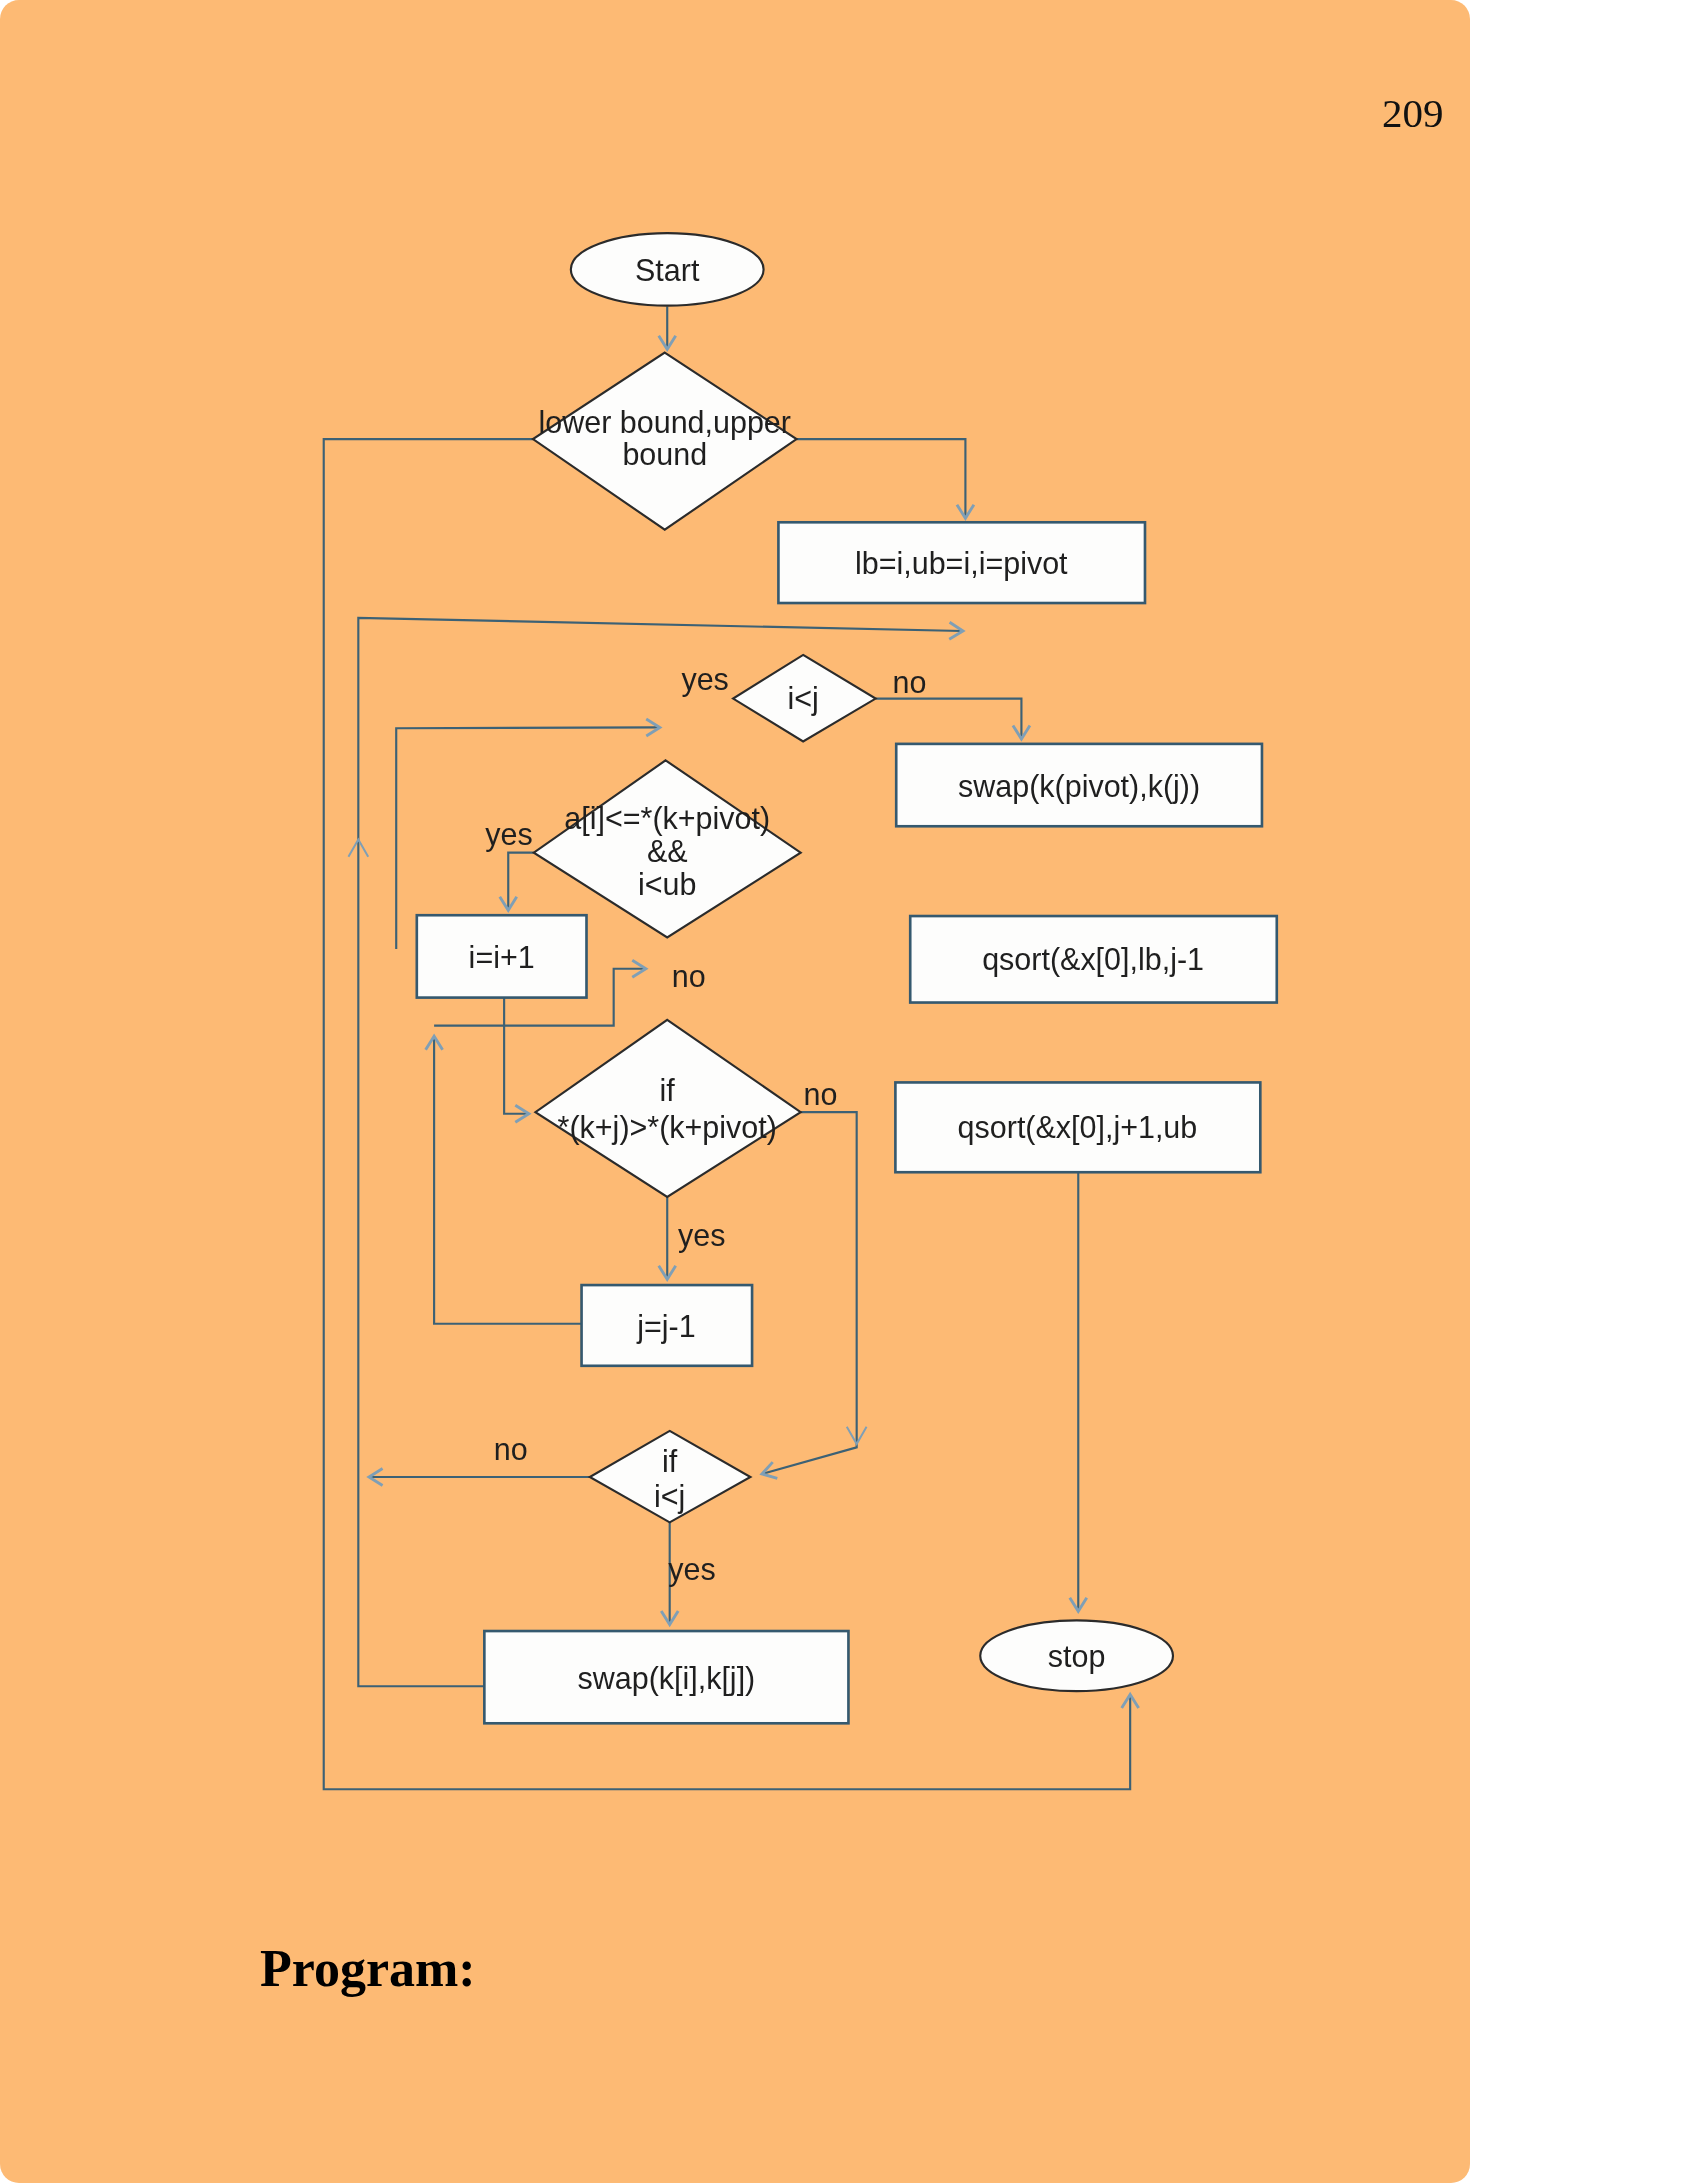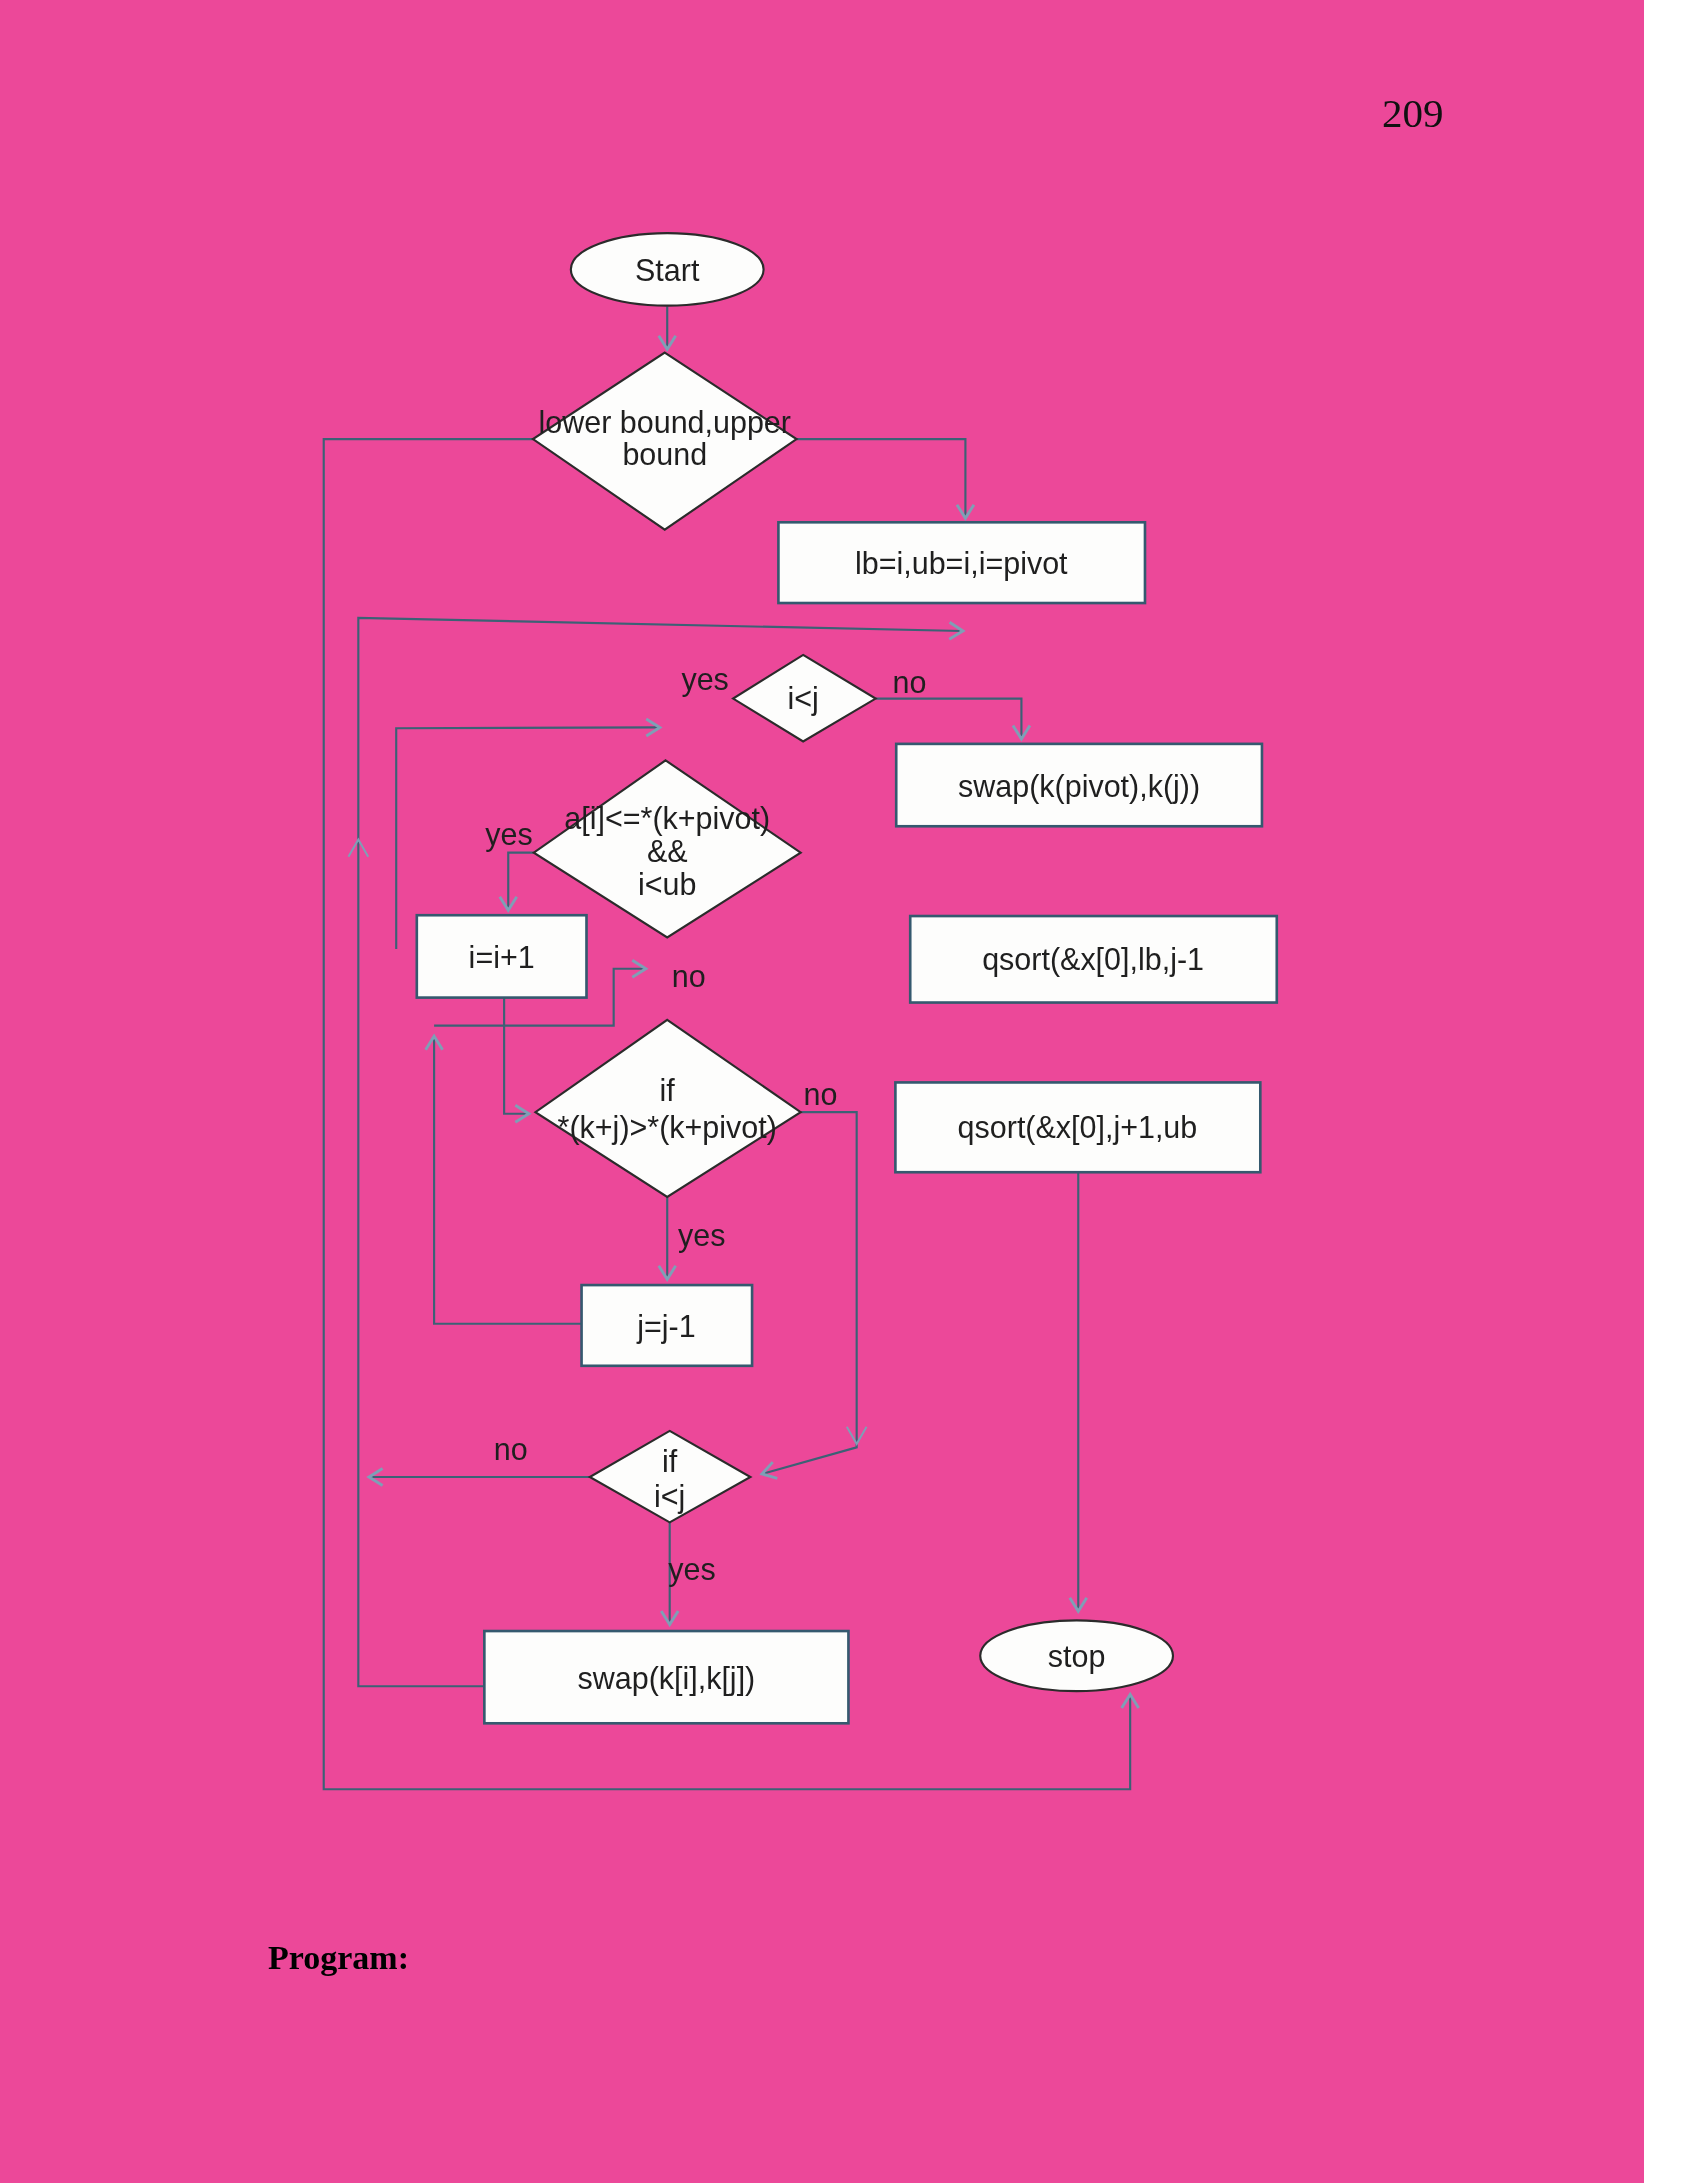--- a/index.html
+++ b/index.html
@@ -1,21 +1,22 @@
 <!DOCTYPE html>
 <html style="font-size:13px"><head>
 <meta charset="utf-8">
 <style>
   html,body{margin:0;padding:0;background:#ffffff;}
   .page{
     position:relative;
-    width:1644px;height:2183px;
-    background:#ec4899;
+    width:1470px;height:2183px;
+    background:#fdba74;
     font-family:"Liberation Sans", sans-serif;
     overflow:hidden;
+    border-radius:19px;
   }
   svg{display:block;}
   .node-text{
     font-family:"Liberation Sans", sans-serif;
     font-size:37px;
     fill:#1f1f1f;
     text-anchor:middle;
   }
   .edge-label{
     font-family:"Liberation Sans", sans-serif;
@@ -26,23 +27,23 @@
   .rect-node{fill:#fdfdfc;stroke:#35596f;stroke-width:3.2;}
   .black-node{fill:#fdfdfc;stroke:#2b2b2b;stroke-width:2.6;}
   .edge{fill:none;stroke:#3c6175;stroke-width:2.6;}
   .chevron{fill:none;stroke:#7f9fb6;stroke-width:2.4;}
   .pagenum{
     position:absolute;left:1382px;top:89px;
     font-family:"Liberation Serif", serif;
     font-size:41px;color:#111;
   }
   .footer-heading{
-    position:absolute;left:268px;top:1939px;
+    position:absolute;left:260px;top:1939px;
     font-family:"Liberation Serif", serif;
-    font-weight:bold;font-size:34px;color:#000;
+    font-weight:bold;font-size:52px;color:#000;
   }
 </style>
 </head>
 <body>
 
 <div class="page">
 
   <div class="pagenum">209</div>
 
   <svg width="1687" height="2183" viewBox="0 0 2048 2650" xmlns="http://www.w3.org/2000/svg">

